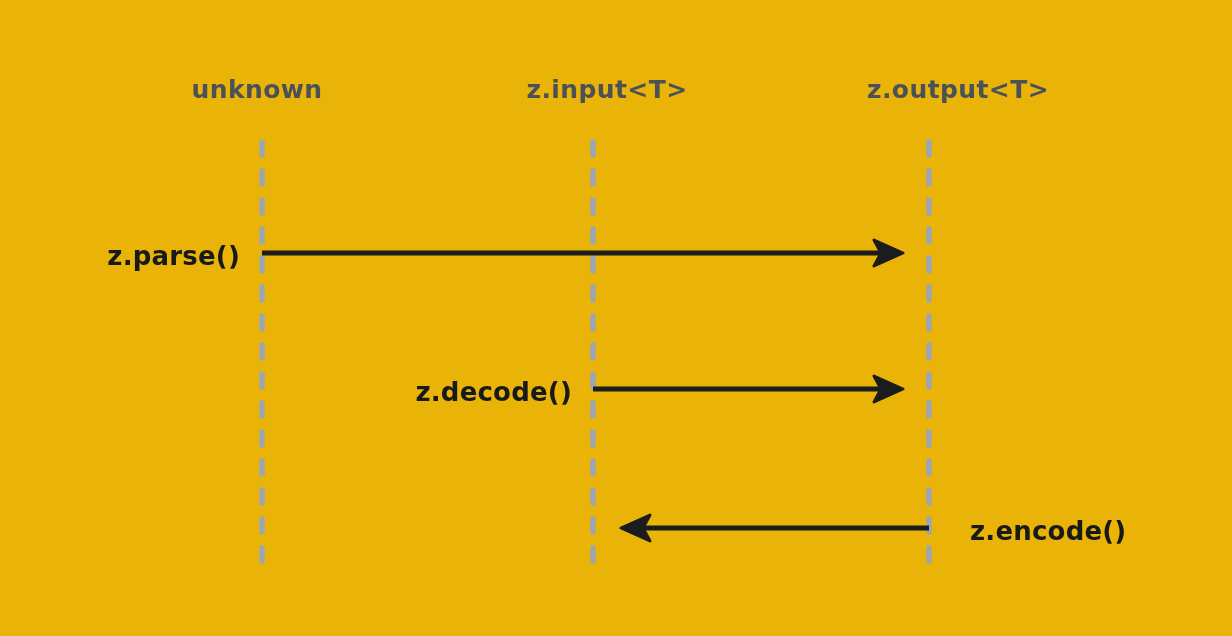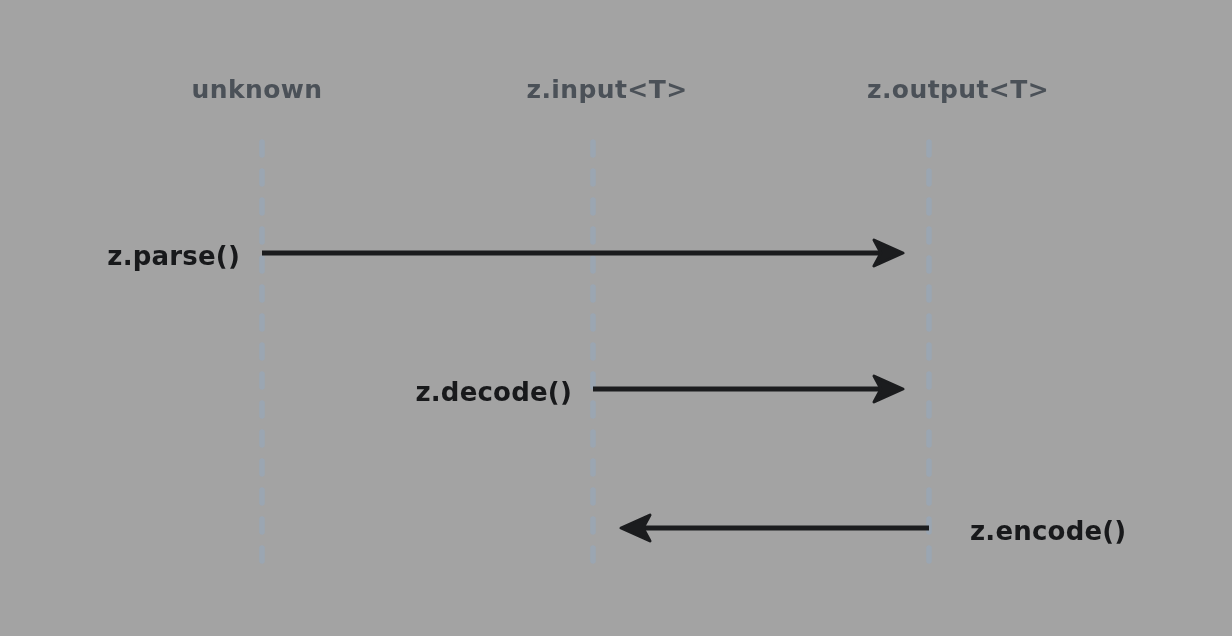--- a/index.html
+++ b/index.html
@@ -58,21 +58,21 @@
   .arrow-head {
     fill: #1b1c1e;
     stroke: #1b1c1e;
     stroke-width: 3;
     stroke-linejoin: round;
   }
 </style>
 </head>
 <body style="background: rgb(247, 249, 252);">
 
-<div id="diagram-root" style="background: #a3a3a3;">
+<div id="diagram-root" style="background: #eab308;">
 
   <svg id="sequence-canvas" viewBox="0 0 1232 636" xmlns="http://www.w3.org/2000/svg">
 
     <g>
       <line class="lifeline" x1="262" y1="142" x2="262" y2="570" stroke="#9ba6b2"></line>
       <line class="lifeline" x1="593" y1="142" x2="593" y2="570" stroke="#9ba6b2"></line>
       <line class="lifeline" x1="929" y1="142" x2="929" y2="570" stroke="#9ba6b2"></line>
     </g>
 
     <g>

